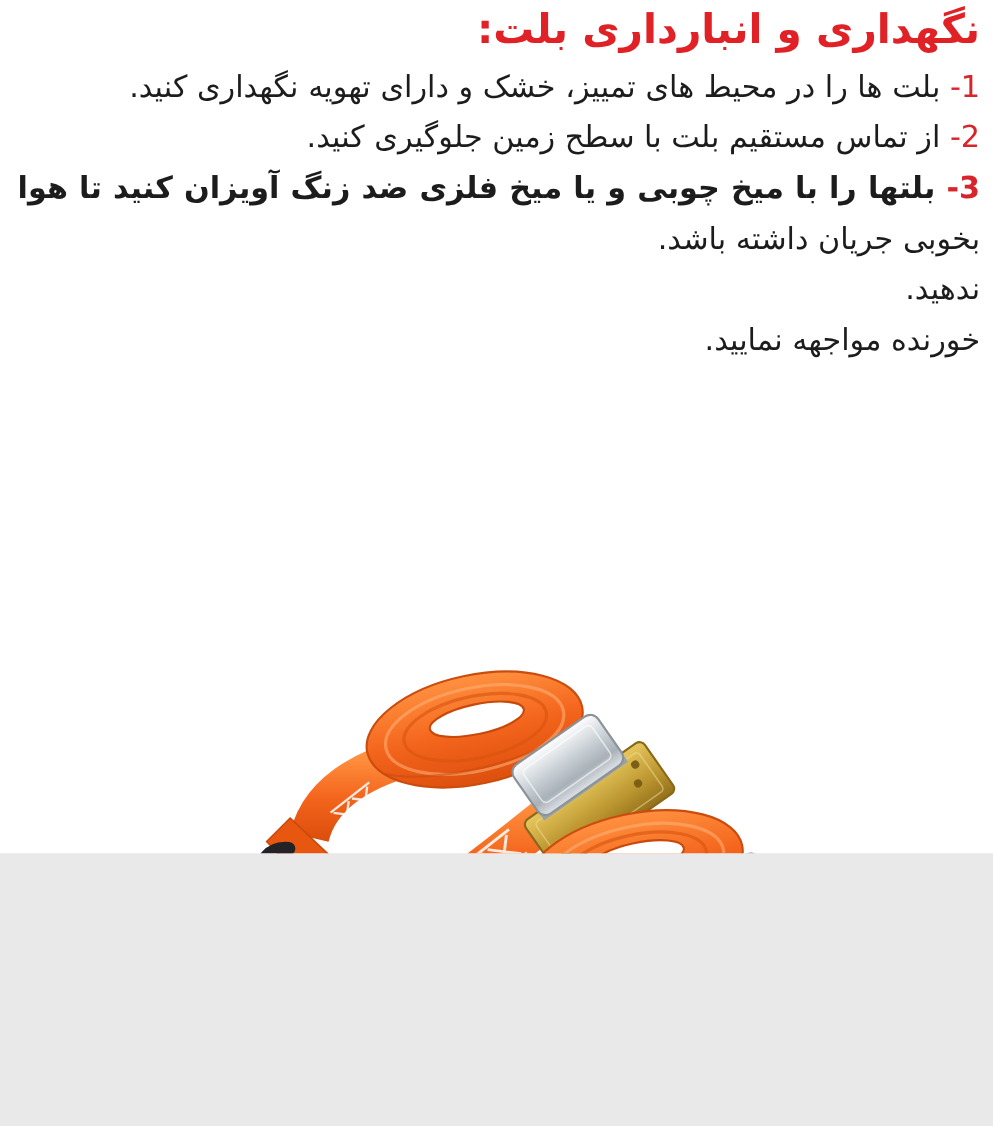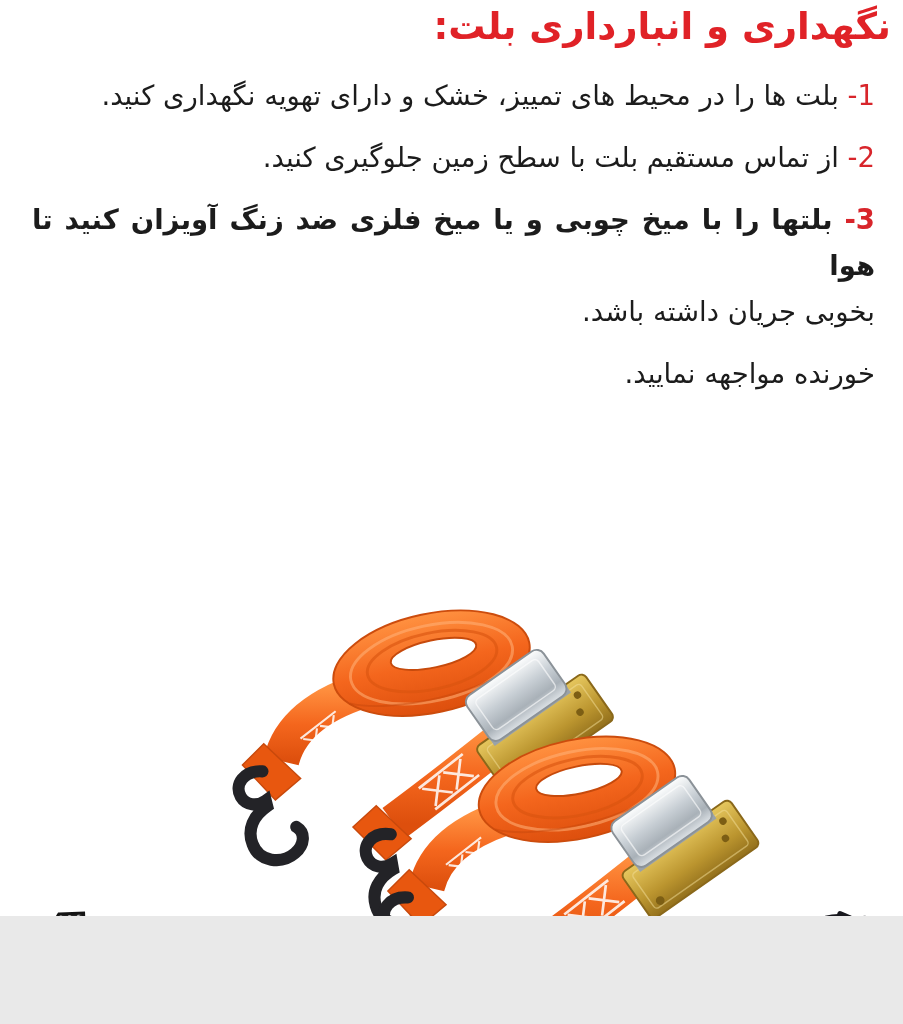--- a/index.html
+++ b/index.html
@@ -1,26 +1,26 @@
 <!DOCTYPE html>
 <html lang="fa"><head>
 <meta charset="utf-8">
 <style>
   html,body{margin:0;padding:0;}
   body{background:#e9e9e9;font-family:"DejaVu Sans",sans-serif;}
-  #page{position:relative;width:903px;height:916px;background:#ffffff;overflow:hidden;margin:0 auto;}
+  #page{position:relative;width:903px;height:776px;background:#ffffff;overflow:hidden;margin:0 auto;}
 
   
   .title{position:absolute;top:2px;right:12px;left:12px;direction:rtl;text-align:right;
          font-size:37px;font-weight:bold;color:#e02227;line-height:50px;}
 
   
   .list{position:absolute;top:56px;right:12px;left:16px;direction:rtl;
         font-size:27.5px;color:#1c1c1c;}
-  .item{margin:16px;}
+  .item{margin:0;}
   .line{line-height:46px;white-space:normal;}
   .stretch{text-align:justify;text-align-last:justify;font-weight:bold;}
   .endline{text-align:right;}
   .num{color:#d8252b;}
 
   
   .straps{position:absolute;left:128px;top:598px;}
 
   
   .pagenum{position:absolute;left:14px;top:906px;}
@@ -40,20 +40,21 @@
         <div class="line endline"><span class="num">1-</span> بلت ها را در محیط های تمییز، خشک و دارای تهویه نگهداری کنید.</div>
       </div>
       <div class="item">
         <div class="line endline"><span class="num">2-</span> از تماس مستقیم بلت با سطح زمین جلوگیری کنید.</div>
       </div>
       <div class="item">
         <div class="line stretch"><span class="num">3-</span> بلتها را با میخ چوبی و یا میخ فلزی ضد زنگ آویزان کنید تا هوا</div>
         <div class="line endline">بخوبی جریان داشته باشد.</div>
       </div>
       <div class="item">
+        <div class="line endline">ندهید.</div>
       </div>
       <div class="item">
         <div class="line endline">خورنده مواجهه نمایید.</div>
       </div>
     </div>
 
   <svg class="straps" width="640" height="398" viewBox="0 0 660 410" aria-hidden="true">
     <defs>
       <linearGradient id="gweb" x1="0" y1="0" x2="0" y2="1">
         <stop offset="0" stop-color="#ff9140"></stop>

